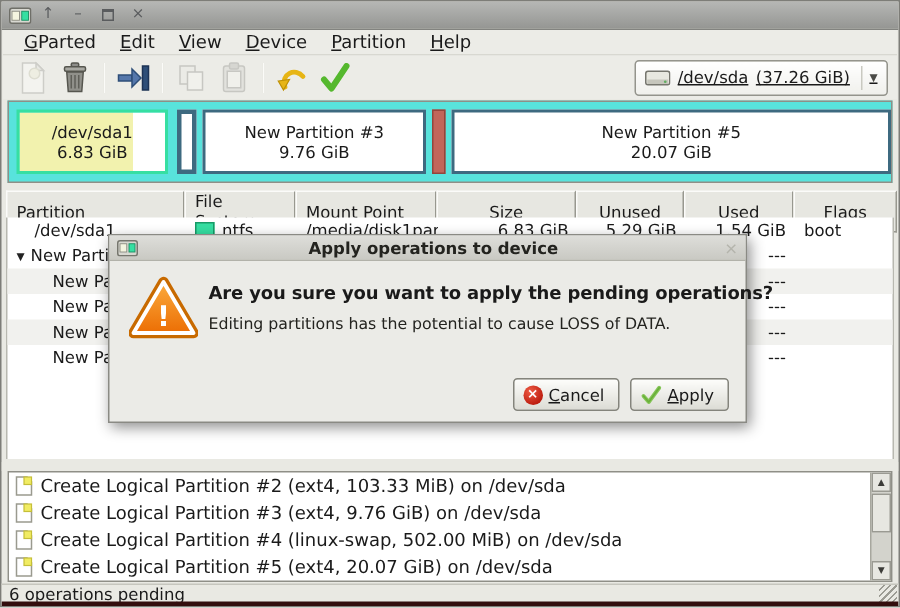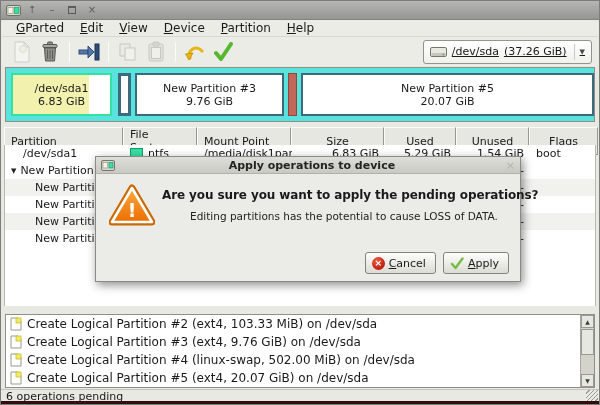--- a/index.html
+++ b/index.html
@@ -80,29 +80,29 @@
   .sthumb { position:absolute; left:0; top:14px; width:13px; height:26px; background:#e7e7e1; border:1px solid #9a9a92; }
 
   
   .statusbar { position:absolute; left:0; right:0; top:388px; height:14px; background:#e9e9e3;
     border-top:1px solid #c6c6be; display:flex; align-items:center; padding-left:5px; font-size:11px; }
   .grip { position:absolute; right:1px; bottom:1px; width:12px; height:12px;
     background:repeating-linear-gradient(135deg,#e9e9e3 0 2px,#9b9b93 2px 3px); }
   .desktopstrip { position:absolute; left:0; right:0; bottom:0; height:3px; background:#330d0d; }
 
   
-  .dialog { position:absolute; left:94px; top:155px; width:426px; height:126px;
+  .dialog { position:absolute; left:71px; top:155px; width:426px; height:126px;
     background:#ebebe7; border:1px solid #8a8a84; box-shadow:2px 3px 9px rgba(0,0,0,.45); z-index:10; }
   .dtitlebar { height:17px; background:linear-gradient(#dededa,#c9c9c3); border-bottom:1px solid #b2b2aa;
     display:flex; align-items:center; padding:0 5px; }
   .dtitlebar .dticon { width:14px; height:11px; margin-right:3px; }
   .dtitlebar .dtitle { flex:1; text-align:center; font-weight:bold; font-size:11px; color:#23231f; }
   .dclose { color:#b4b4ac; font-size:11px; }
   .dheading { position:absolute; left:66px; top:31px; font-weight:bold; font-size:12px; letter-spacing:-0.1px; white-space:nowrap; }
-  .dbody { position:absolute; left:66px; top:53px; font-size:10.5px; line-height:13.5px; color:#23231f;margin-left:28px; }
+  .dbody { position:absolute; left:66px; top:53px; font-size:10.5px; line-height:13.5px; color:#23231f; }
   .warnicon { position:absolute; left:13px; top:27px; }
   .dbuttons { position:absolute; right:11px; top:95px; display:flex; gap:7px; }
   .gbtn { height:22px; padding:0 9px 0 6px; display:flex; align-items:center; gap:4px;
     background:linear-gradient(#fdfdfb,#dcdcd5); border:1px solid #84847c; border-radius:3px; font-size:11px; }
   .cancelglyph { width:13px; height:13px; border-radius:50%;
     background:radial-gradient(circle at 35% 30%,#ee5a43,#bb1b0e 75%); color:#fff; font-weight:bold; font-size:9px;
     display:flex; align-items:center; justify-content:center; line-height:1; }
 </style>
 </head>
 <body>
@@ -213,22 +213,22 @@
       <span>New Partition #5</span>
       <span>20.07 GiB</span>
     </div>
   </div>
 
   <div class="thead grid7">
     <span class="th">Partition</span>
     <span class="th">File System</span>
     <span class="th">Mount Point</span>
     <span class="th c">Size</span>
+    <span class="th c">Unused</span>
     <span class="th c">Used</span>
-    <span class="th c">Unused</span>
     <span class="th c">Flags</span>
   </div>
 
   <div class="tbody">
     <div class="trow grid7">
       <span class="td ind1">/dev/sda1</span>
       <span class="td">
           <span class="swatch"></span>
           <span>ntfs</span>
         </span>

